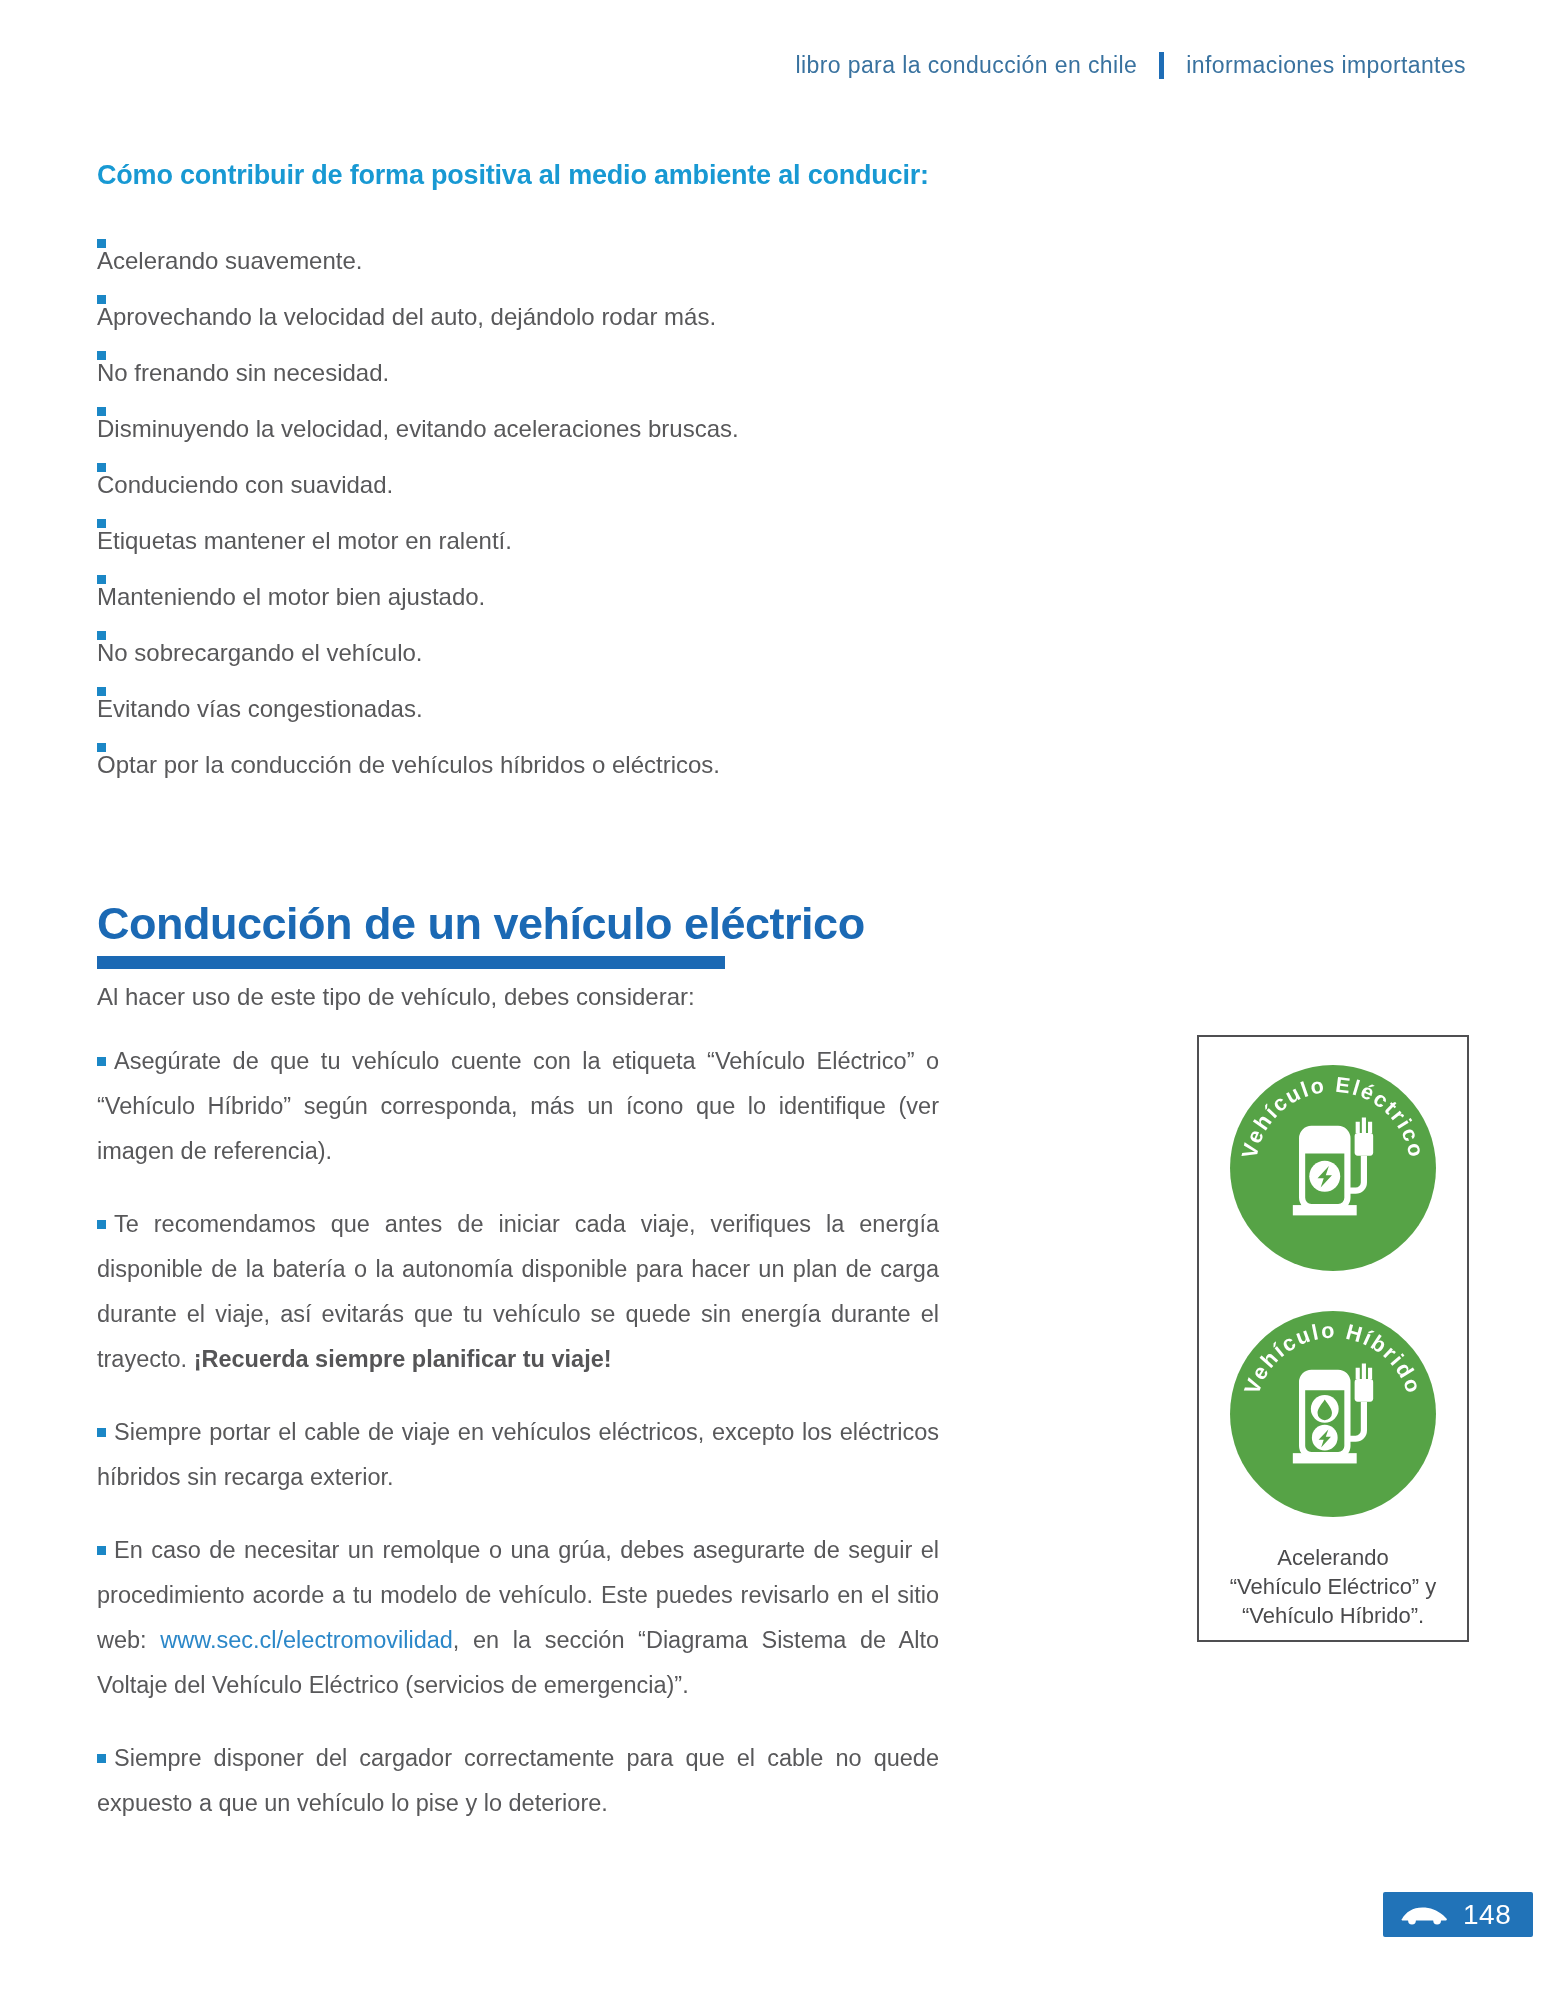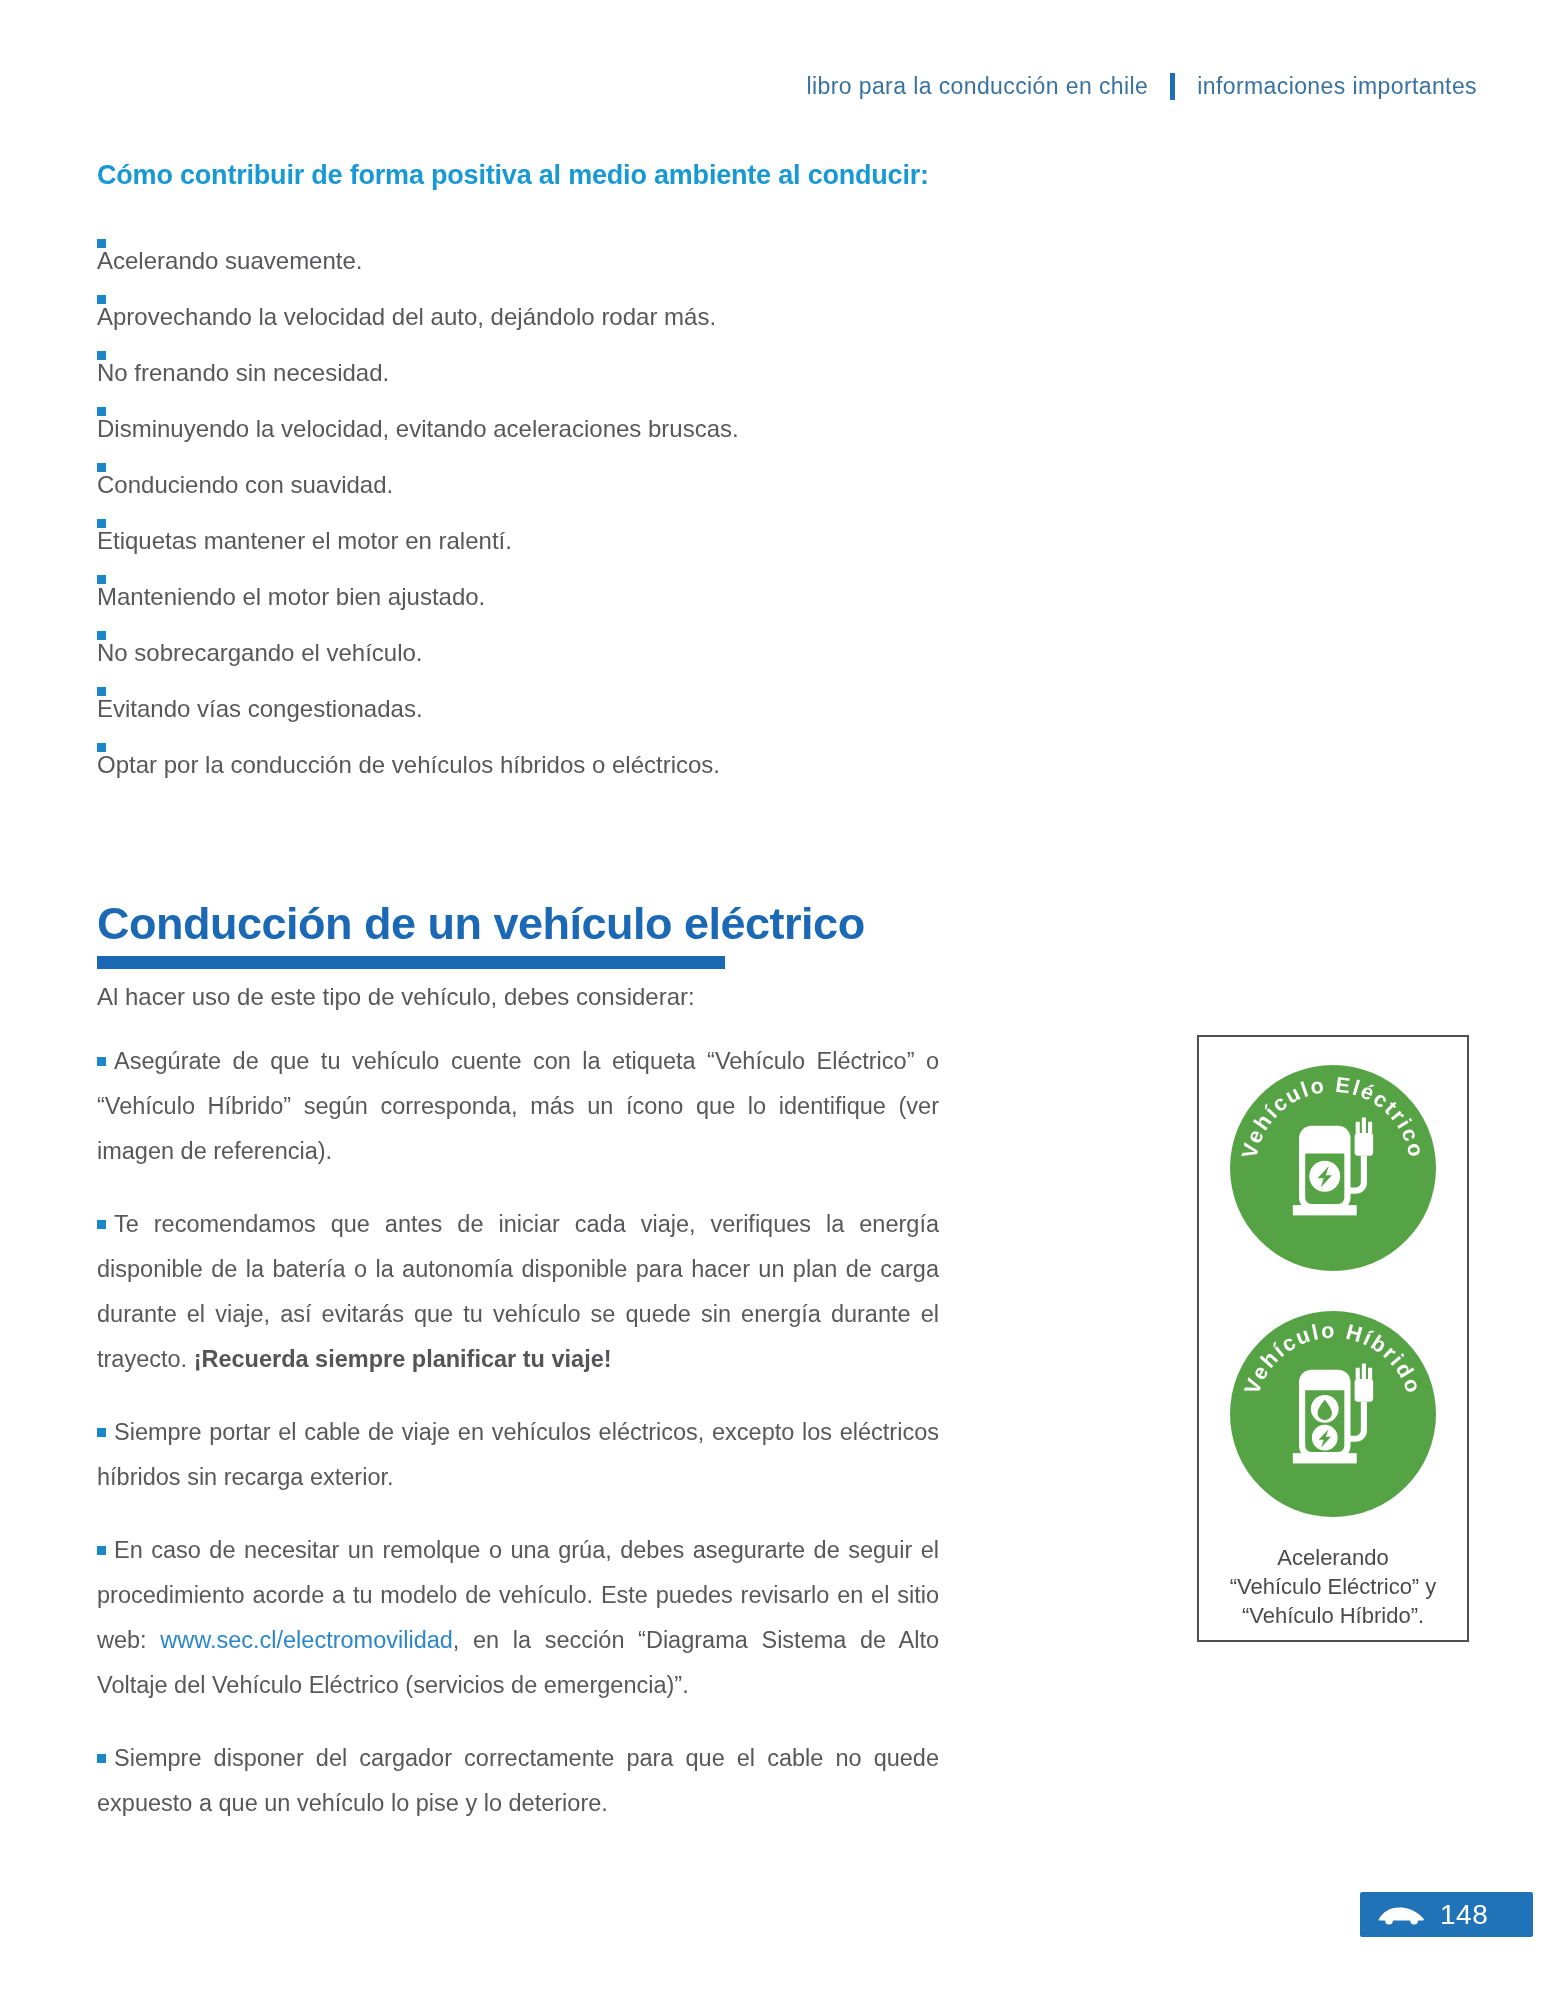--- a/index.html
+++ b/index.html
@@ -3,22 +3,22 @@
 <meta charset="utf-8">
 <style>
   html,body{margin:0;padding:0;}
   body{
     width:1545px;height:2000px;position:relative;background:#ffffff;
     font-family:"Liberation Sans","DejaVu Sans",sans-serif;
     color:#58585a;overflow:hidden;
   }
   
   .hdr{
-    position:absolute;top:52px;right:68px;display:flex;align-items:center;
-    font-size:23px;letter-spacing:.4px;color:#39729f;margin-top:21px;
+    position:absolute;top:52px;right:79px;display:flex;align-items:center;
+    font-size:23px;letter-spacing:.4px;color:#39729f;
   }
   .hdr .hsep{width:5px;height:27px;background:#1e6db6;margin:0 22px;display:inline-block;}
   
   .eco{position:absolute;left:97px;top:160px;width:842px;}
   .eco h2{
     margin:0 0 44px 0;font-size:27px;font-weight:bold;color:#1899d3;letter-spacing:-.2px;
   }
   .eco ul{list-style:none;margin:0;padding:0;}
   .eco li{display:flex;align-items:flex-start;font-size:24px;line-height:26px;margin-bottom:17px;color:#58585a;flex-direction:column;}
   .eco li .sq{flex:0 0 9px;width:9px;height:9px;background:#1b87c6;margin:4px 14px 0 0;}
@@ -44,21 +44,21 @@
     display:flex;flex-direction:column;align-items:center;
   }
   .badgebox .badge{width:206px;height:206px;}
   .badgebox .badge.first{margin-top:28px;}
   .badgebox .badge.second{margin-top:40px;}
   .badgebox .caption{
     margin-top:26px;text-align:center;font-size:22px;line-height:29px;color:#4a4a4c;
   }
   
   .footer-badge{
-    position:absolute;top:1892px;right:12px;width:173px;height:45px;background:#2173b8;
+    position:absolute;top:1892px;right:12px;width:150px;height:45px;background:#2173b8;
     display:flex;align-items:center;padding-left:16px;box-sizing:border-box;border-radius:2px;
   }
   .footer-badge svg{display:block;}
   .footer-badge .pgnum{color:#ffffff;font-size:28px;margin-left:12px;letter-spacing:.5px;}
 </style>
 </head>
 <body>
 
 <header class="hdr">
   <span>libro para la conducción en chile</span>

